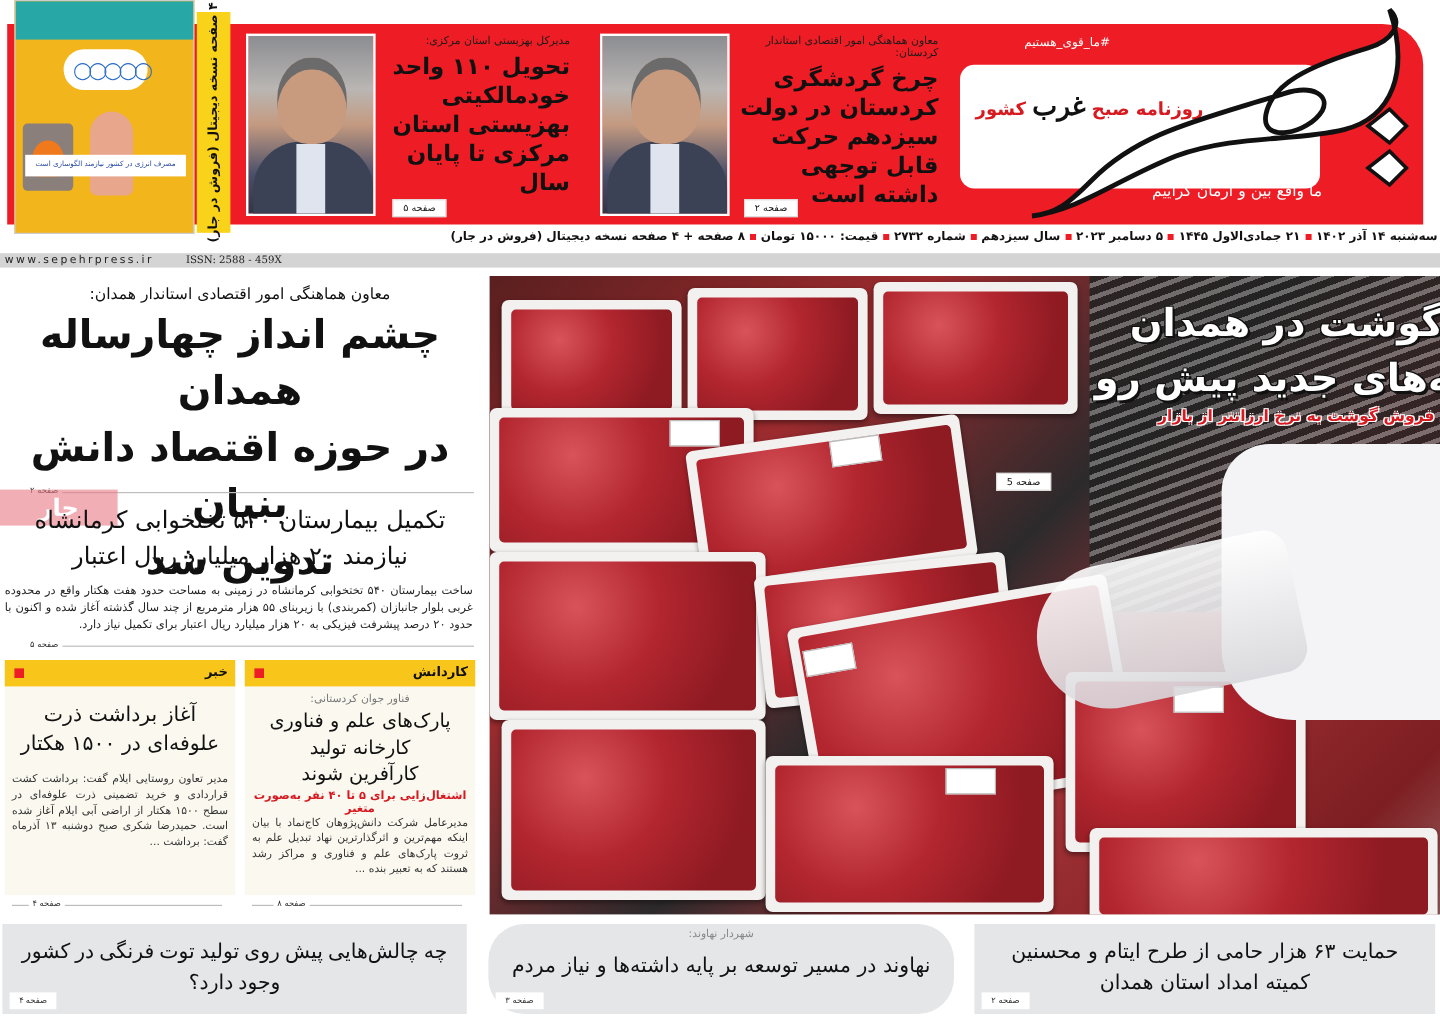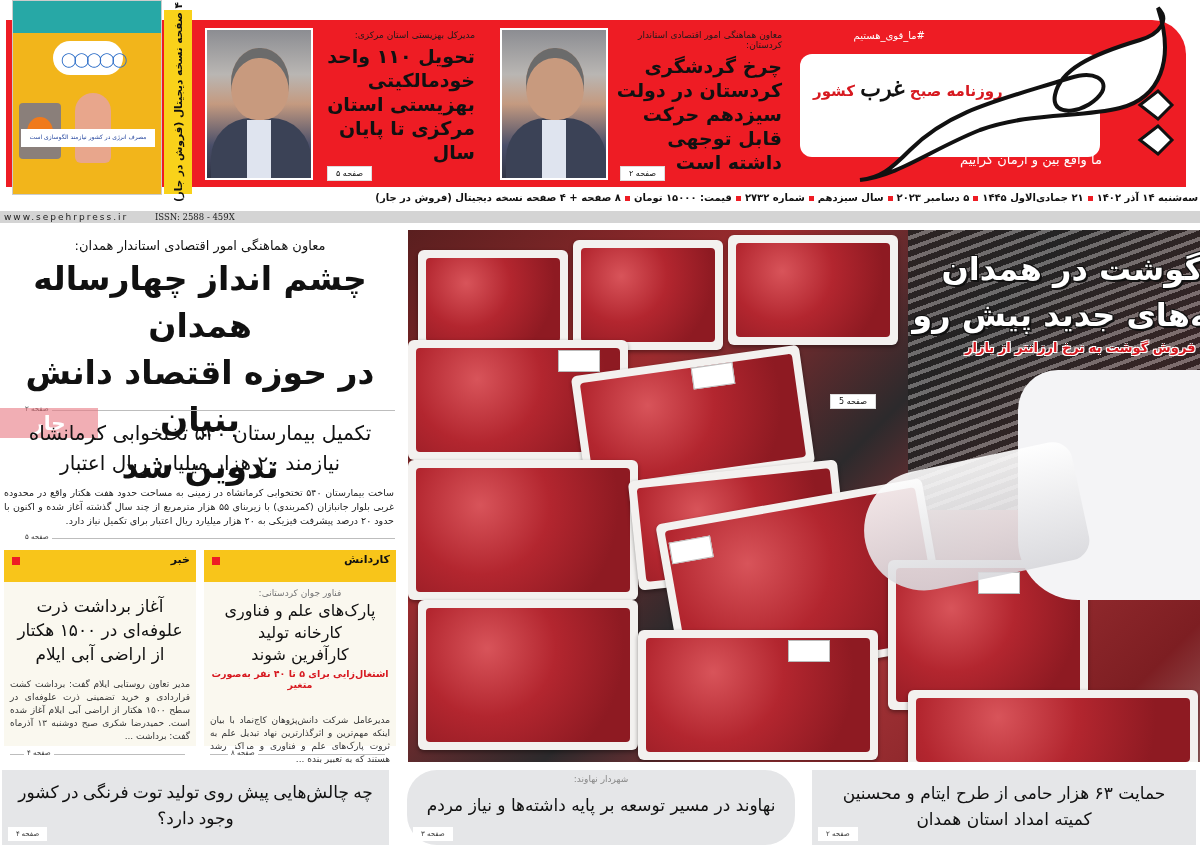--- a/index.html
+++ b/index.html
@@ -50,28 +50,28 @@
   .lead .headline { font-size: 33px; font-weight: 900; line-height: 47px; margin-top: 2px; font-family: "DejaVu Sans", sans-serif; letter-spacing: -1px; }
   .rule { position: absolute; height: 1px; background: #bdbdbd; }
   .tiny-page { position: absolute; font-size: 7px; color: #333; direction: rtl; background: #fff; padding: 0 3px; }
 
   .story2 { position: absolute; left: 0; top: 418px; width: 400px; direction: rtl; text-align: center; }
   .story2 .headline { font-size: 20px; line-height: 30px; color: #111; }
   .story2 .body { font-size: 9.5px; line-height: 14px; text-align: justify; color: #222; margin-top: 8px; padding: 0 6px 0 4px; }
   .jar-stamp { position: absolute; left: 0; top: 408px; width: 98px; height: 30px; background: rgba(232,120,130,0.6); color: #fff; font-size: 20px; font-weight: bold; direction: rtl; text-align: center; line-height: 30px; }
 
   .boxcol { position: absolute; top: 550px; width: 192px; height: 196px; background: #faf8ef; }
-  .boxcol .hdr { height: 32px; background: #f8c51a; direction: rtl; position: relative; padding-left: 37px; }
+  .boxcol .hdr { height: 22px; background: #f8c51a; direction: rtl; position: relative; padding-left: 37px; }
   .boxcol .hdr .lbl { position: absolute; right: 6px; top: 3px; font-size: 11px; font-weight: bold; color: #111; }
   .boxcol .hdr .dot { position: absolute; left: 8px; top: 7px; width: 8px; height: 8px; background: #ee1c24; }
   .boxcol .content { direction: rtl; text-align: center; padding: 4px 6px 0 6px; }
   .boxcol .kicker { font-size: 9px; color: #777; margin-top: 2px; }
   .boxcol .headline { font-size: 16px; line-height: 22px; color: #111; margin-top: 2px; }
   .boxcol .sub { font-size: 9.5px; color: #d71920; font-weight: bold; margin-top: 2px; }
-  .boxcol .body { font-size: 9px; line-height: 13px; text-align: justify; color: #333; margin-top: 24px; }
+  .boxcol .body { font-size: 9px; line-height: 13px; text-align: justify; color: #333; margin-top: 0; }
 
   
   .hero { position: absolute; left: 408px; top: 230px; width: 948px; height: 532px; overflow: hidden;
           background: linear-gradient(135deg, #5a1f1f 0%, #9c2b2e 25%, #2c2a2c 45%, #a33337 60%, #7d1e22 80%, #b3a8a3 100%); }
   .tray { position: absolute; background: #f3f1ef; border-radius: 6px; box-shadow: 0 2px 4px rgba(0,0,0,0.4); }
   .tray .meat { position: absolute; left: 8px; top: 8px; right: 8px; bottom: 8px; border-radius: 4px;
                 background: radial-gradient(circle at 30% 30%, #d8545a 0%, #b3262f 40%, #8e1a22 80%); }
   .tray .label { position: absolute; width: 42px; height: 22px; background: #fff; border: 1px solid #bbb; }
   .rack { position: absolute; left: 500px; top: 0; width: 300px; height: 280px;
           background: repeating-linear-gradient(160deg, #222 0 6px, #777 6px 10px); opacity: 0.85; }
@@ -200,21 +200,20 @@
 
 <div class="boxcol" style="left:4px;">
   <div class="hdr">
     <span class="lbl">خبر</span>
     <span class="dot"></span>
   </div>
   <div class="content">
     <div class="headline" style="font-size:17px; line-height:24px; margin-top:8px;">
       <div>آغاز برداشت ذرت</div>
       <div>علوفه‌ای در ۱۵۰۰ هکتار</div>
-      <div>از اراضی آبی ایلام</div>
     </div>
     <div class="body" style="margin-top:12px;">مدیر تعاون روستایی ایلام گفت: برداشت کشت قراردادی و خرید تضمینی ذرت علوفه‌ای در سطح ۱۵۰۰ هکتار از اراضی آبی ایلام آغاز شده است. حمیدرضا شکری صبح دوشنبه ۱۳ آذرماه گفت: برداشت ...</div>
   </div>
 </div>
 <div class="rule" style="left:10px; top:754px; width:175px;"></div>
 <div class="tiny-page" style="left:24px; top:749px;">صفحه ۴</div>
 
 <div class="hero">
   <div class="rack"></div>
   <div class="tray" style="left:10px; top:20px; width:150px; height:100px;">

